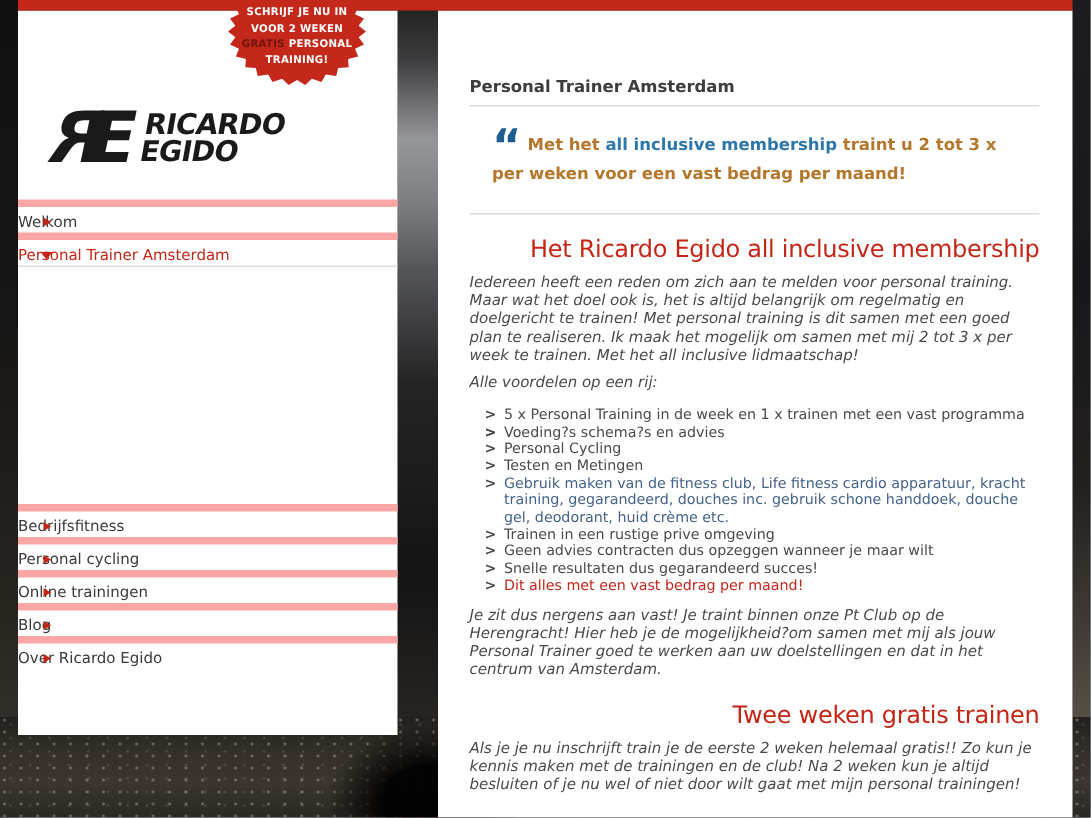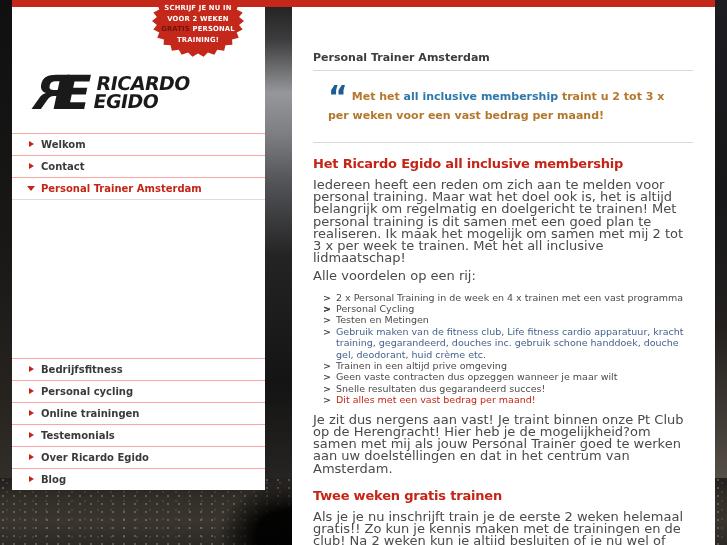--- a/index.html
+++ b/index.html
@@ -35,40 +35,40 @@
   
   .sidebar{position:absolute;left:12px;top:7px;width:253px;height:483px;background:#ffffff;z-index:2;}
   .logo{position:relative;height:126px;cursor:pointer;}
   .logo-inner{position:absolute;left:22px;top:66px;color:#1a1a1a;white-space:nowrap;}
   .mono{font-weight:900;font-size:47px;line-height:47px;display:inline-block;vertical-align:top;margin-top:-4px;}
   .mono .mr{display:inline-block;transform:scaleX(-1) skewX(12deg);}
   .mono .me{display:inline-block;transform:skewX(-12deg);margin-left:-11px;}
   .lname{display:inline-block;vertical-align:top;margin-left:4px;margin-top:1px;
     font-weight:900;font-size:19px;line-height:18px;transform:skewX(-10deg);letter-spacing:-.5px;}
   nav ul{list-style:none;margin:0;padding:0;}
-  nav li{box-sizing:border-box;height:22px;line-height:21px;border-top:1px solid #fca5a5;
-    padding-left:29px;position:relative;font-size:10px;font-weight:bold;color:#3a3a3a;cursor:pointer;}
+  nav li{box-sizing:border-box;height:22px;line-height:21px;border-top:5px solid #fca5a5;
+    position:relative;font-size:10px;font-weight:normal;color:#3a3a3a;cursor:pointer;}
   nav li .arr{position:absolute;left:17px;top:7px;width:0;height:0;
     border-top:3.5px solid transparent;border-bottom:3.5px solid transparent;border-left:5px solid #c42517;}
   nav li.active{color:#c42517;}
   nav li.active .arr{border-left:4px solid transparent;border-right:4px solid transparent;
     border-top:5px solid #c42517;border-bottom:none;left:15px;top:8px;}
   .nav-spacer{box-sizing:border-box;height:159px;border-top:1px solid #dcdcdc;}
   
   .content{position:absolute;left:292px;top:7px;width:423px;height:538px;background:#ffffff;z-index:2;
     box-sizing:border-box;padding:44px 22px 0 21px;overflow:hidden;}
   .page-title{font-size:11px;font-weight:bold;color:#3d3d3d;margin:0 0 6px;}
   .rule{border:none;border-top:1px solid #d9d9d9;margin:0;}
   .quote{margin:16px 15px 0;font-size:11px;font-weight:bold;line-height:19px;color:#b5772b;}
   .qglyph{font-size:30px;font-weight:bold;color:#1e5d92;letter-spacing:-3px;
     vertical-align:-7px;line-height:0;margin-right:7px;}
   .qblue{color:#2d77aa;}
   .quote-wrap{margin-bottom:17px;}
-  h2.red{font-size:13px;font-weight:bold;color:#c42517;letter-spacing:-.2px;margin:13px 0 8px;}
-  .content p{font-size:13px;line-height:12.2px;color:#4a4a4a;margin:0 0 6px;}
+  h2.red{font-size:16px;font-weight:normal;color:#c42517;letter-spacing:-.2px;margin:13px 0 8px;text-align:right;}
+  .content p{font-size:10px;line-height:12.2px;color:#4a4a4a;margin:0 0 6px;font-style:italic;}
   p.para{margin-bottom:6px;}
   p.outro{margin:8px 0 0;}
   p.body2{margin:7px 0 0;}
   ul.benefits{list-style:none;margin:9px 0 0;padding:0 0 0 10px;}
   ul.benefits li{position:relative;padding-left:13px;font-size:9.5px;line-height:11.4px;color:#4a4a4a;}
   ul.benefits li .bm{position:absolute;left:0;top:0;font-weight:bold;color:#4a4a4a;}
   ul.benefits li.link{color:#45628b;}
   ul.benefits li.red{color:#c42517;}
   .h2-mt{margin-top:12px;}
   .h2-mt2{margin-top:10px;}
@@ -96,59 +96,57 @@
 
 <div class="sidebar">
   <div class="logo">
     <div class="logo-inner">
       <span class="mono"><span class="mr">R</span><span class="me">E</span></span><span class="lname"><span>RICARDO</span><br><span>EGIDO</span></span>
     </div>
   </div>
   <nav>
     <ul>
       <li><span class="arr"></span><span>Welkom</span></li>
-      <li><span class="arr"></span><span>Contact</span></li>
       <li class="active"><span class="arr"></span><span>Personal Trainer Amsterdam</span></li>
     </ul>
     <div class="nav-spacer"></div>
     <ul>
       <li><span class="arr"></span><span>Bedrijfsfitness</span></li>
       <li><span class="arr"></span><span>Personal cycling</span></li>
       <li><span class="arr"></span><span>Online trainingen</span></li>
-      <li><span class="arr"></span><span>Testemonials</span></li>
+      <li><span class="arr"></span><span>Blog</span></li>
       <li><span class="arr"></span><span>Over Ricardo Egido</span></li>
-      <li><span class="arr"></span><span>Blog</span></li>
     </ul>
   </nav>
 </div>
 
 <div class="content">
   <h1 class="page-title">Personal Trainer Amsterdam</h1>
   <hr class="rule">
   <div class="quote-wrap">
     <div class="quote">
       <span class="qglyph">“</span><span>Met het </span><span class="qblue">all inclusive membership</span><span> traint u 2 tot 3 x</span><br>
       <span>per weken voor een vast bedrag per maand!</span>
     </div>
   </div>
   <hr class="rule">
 
   <h2 class="red">Het Ricardo Egido all inclusive membership</h2>
   <p class="para">Iedereen heeft een reden om zich aan te melden voor personal training. Maar wat het doel ook is, het is altijd belangrijk om regelmatig en doelgericht te trainen! Met personal training is dit samen met een goed plan te realiseren. Ik maak het mogelijk om samen met mij 2 tot 3 x per week te trainen. Met het all inclusive lidmaatschap!</p>
   <p class="para">Alle voordelen op een rij:</p>
 
   <ul class="benefits">
-    <li><span class="bm">&gt;</span><span>2 x Personal Training in de week en 4 x trainen met een vast programma</span></li>
+    <li><span class="bm">&gt;</span><span>5 x Personal Training in de week en 1 x trainen met een vast programma</span></li>
     <li><span class="bm">&gt;</span></li>
-    <li><span class="bm">&gt;</span></li>
+    <li><span class="bm">&gt;</span><span>Voeding?s schema?s en advies</span></li>
     <li><span class="bm">&gt;</span><span>Personal Cycling</span></li>
     <li><span class="bm">&gt;</span><span>Testen en Metingen</span></li>
     <li class="link"><span class="bm">&gt;</span><span>Gebruik maken van de fitness club, Life fitness cardio apparatuur, kracht training, gegarandeerd, douches inc. gebruik schone handdoek, douche gel, deodorant, huid crème etc.</span></li>
-    <li><span class="bm">&gt;</span><span>Trainen in een altijd prive omgeving</span></li>
-    <li><span class="bm">&gt;</span><span>Geen vaste contracten dus opzeggen wanneer je maar wilt</span></li>
+    <li><span class="bm">&gt;</span><span>Trainen in een rustige prive omgeving</span></li>
+    <li><span class="bm">&gt;</span><span>Geen advies contracten dus opzeggen wanneer je maar wilt</span></li>
     <li><span class="bm">&gt;</span><span>Snelle resultaten dus gegarandeerd succes!</span></li>
     <li class="red"><span class="bm">&gt;</span><span>Dit alles met een vast bedrag per maand!</span></li>
   </ul>
 
   <p class="outro">Je zit dus nergens aan vast! Je traint binnen onze Pt Club op de Herengracht! Hier heb je de mogelijkheid?om samen met mij als jouw Personal Trainer goed te werken aan uw doelstellingen en dat in het centrum van Amsterdam.</p>
 
   <h2 class="red h2-mt">Twee weken gratis trainen</h2>
   <p class="body2">Als je je nu inschrijft train je de eerste 2 weken helemaal gratis!! Zo kun je kennis maken met de trainingen en de club! Na 2 weken kun je altijd besluiten of je nu wel of niet door wilt gaat met mijn personal trainingen!</p>
 
   <h2 class="red h2-mt2">Gratis iPod shuffle</h2>

